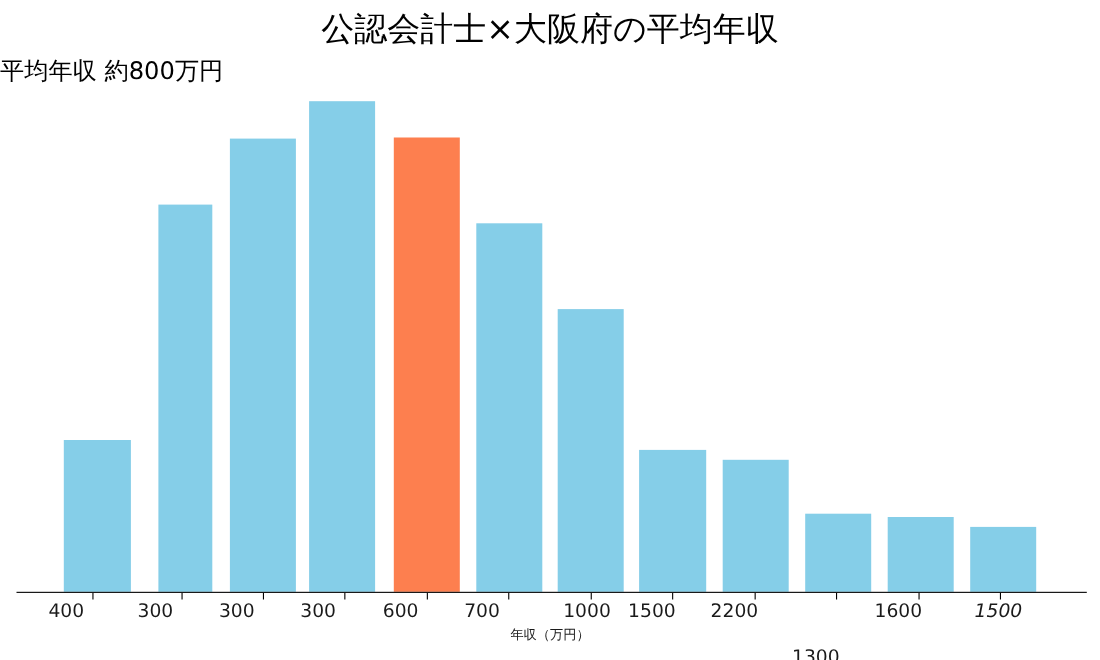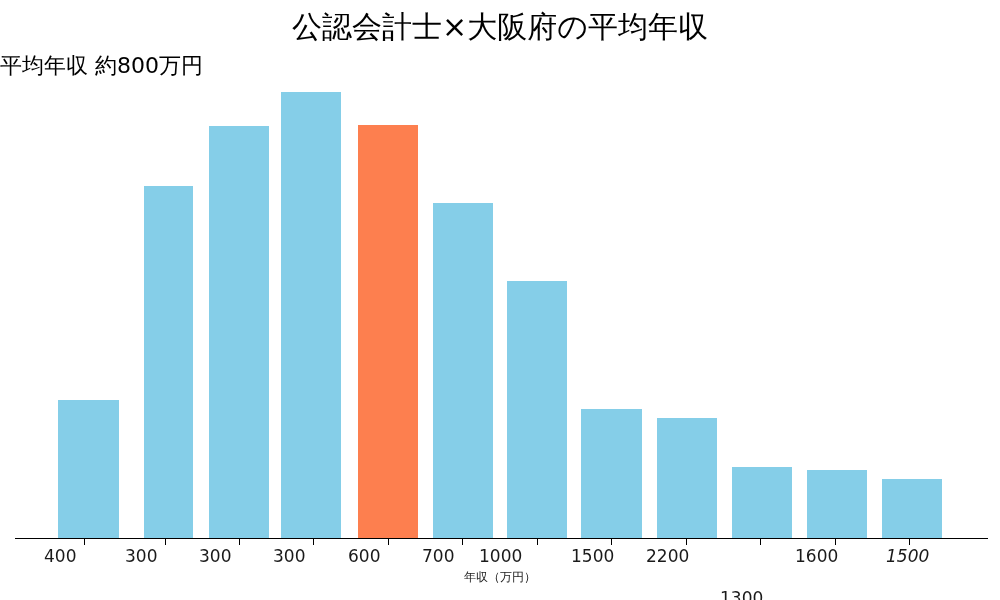--- a/index.html
+++ b/index.html
@@ -123,21 +123,21 @@
         <div class="ticklabel" style="left: 165px;">300</div>
         <div class="tick" style="left: 239px;"></div>
         <div class="ticklabel" style="left: 239px;">300</div>
         <div class="tick" style="left: 313px;"></div>
         <div class="ticklabel" style="left: 313px;">300</div>
         <div class="tick" style="left: 388px;"></div>
         <div class="ticklabel" style="left: 388px;">600</div>
         <div class="tick" style="left: 462px;"></div>
         <div class="ticklabel" style="left: 462px;">700</div>
         <div class="tick" style="left: 537px;"></div>
-        <div class="ticklabel" style="left: 519px;">1000</div>
+        <div class="ticklabel" style="left: 552px;">1000</div>
         <div class="tick" style="left: 611px;"></div>
         <div class="ticklabel" style="left: 611px;">1500</div>
         <div class="tick" style="left: 686px;"></div>
         <div class="ticklabel" style="left: 686px;">2200</div>
         <div class="tick" style="left: 760px;"></div>
         <div class="ticklabel" style="left: 760px; margin-top: 42px;">1300</div>
         <div class="tick" style="left: 835px;"></div>
         <div class="ticklabel" style="left: 835px;">1600</div>
         <div class="tick" style="left: 909px;"></div>
         <div class="ticklabel" style="left: 926px; font-style: italic;">1500</div>

